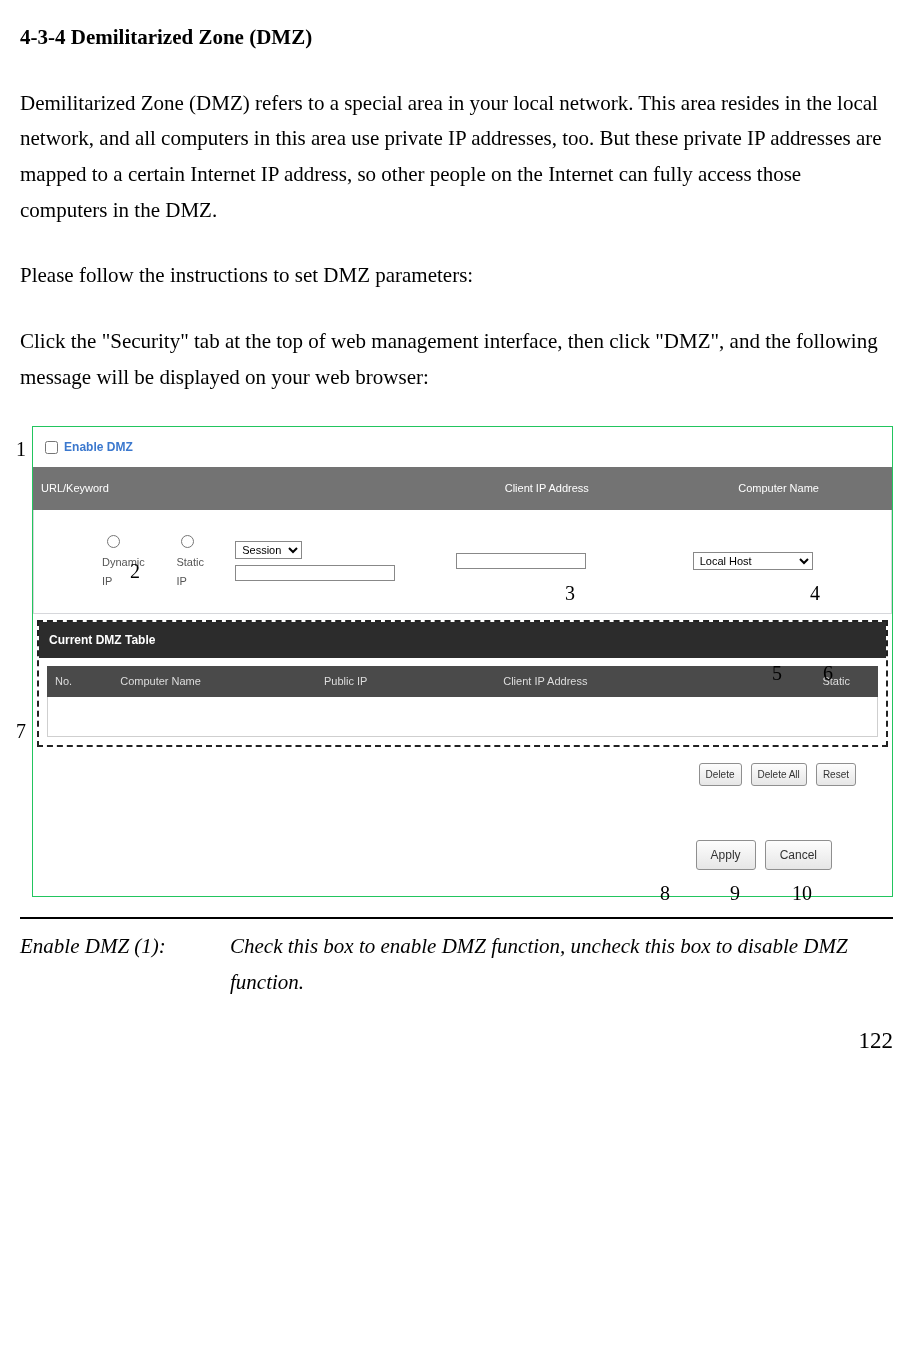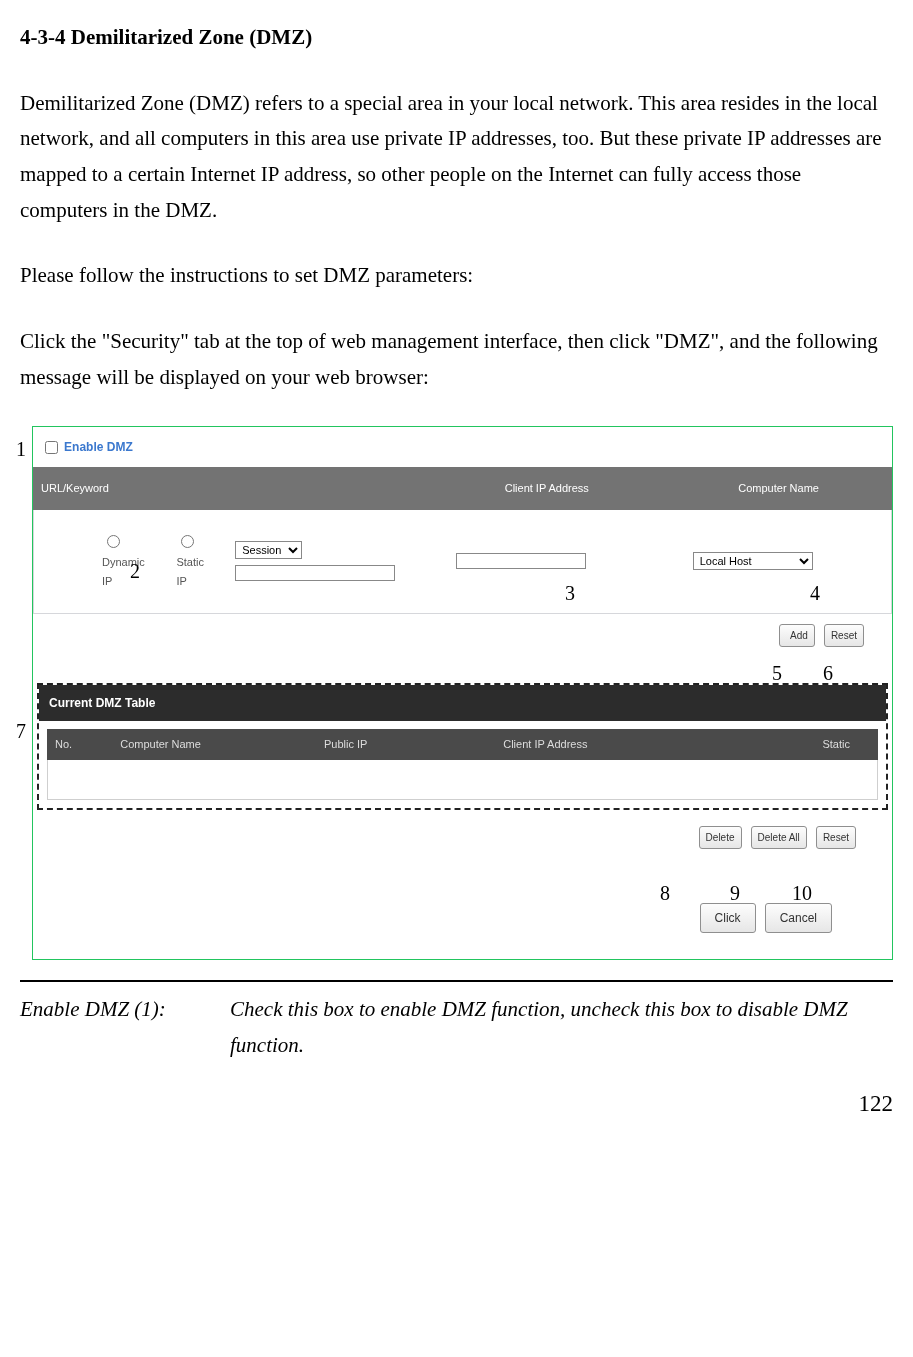--- a/index.html
+++ b/index.html
@@ -222,45 +222,41 @@
       <div class="mid-block">
         <input type="text" style="">
       </div>
       <div class="right-block">
         <select style="width:120px;">
           <option>Local Host</option>
         </select>
       </div>
     </div>
 
-    <div class="btnrow">
-      <span class="btn">Add</span>
-      <span class="btn">Reset</span>
-    </div>
 
     <div class="dashed">
       <div class="tablebar">Current DMZ Table</div>
       <div class="thead">
         <div class="th-no">No.</div>
         <div class="th-cn">Computer Name</div>
         <div class="th-pip">Public IP</div>
         <div class="th-cip">Client IP Address</div>
         <div class="th-sel">Static</div>
       </div>
       <div class="tbody"></div>
     </div>
 
     <div class="btnrow" style="padding-right:36px;">
       <span class="btn">Delete</span>
       <span class="btn">Delete All</span>
       <span class="btn">Reset</span>
     </div>
 
     <div class="applyrow">
-      <span class="btn big">Click</span>
+      <span class="btn big">Apply</span>
       <span class="btn big">Cancel</span>
     </div>
 
   </div>
 </div>
 
 <hr class="thick">
 
 <div class="desc-row">
   <div class="desc-label">Enable DMZ (1):</div>

